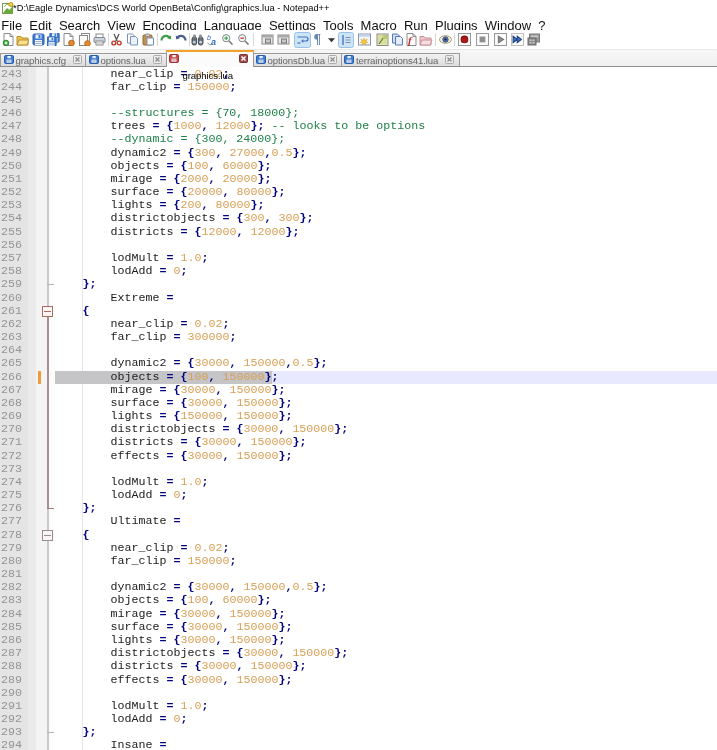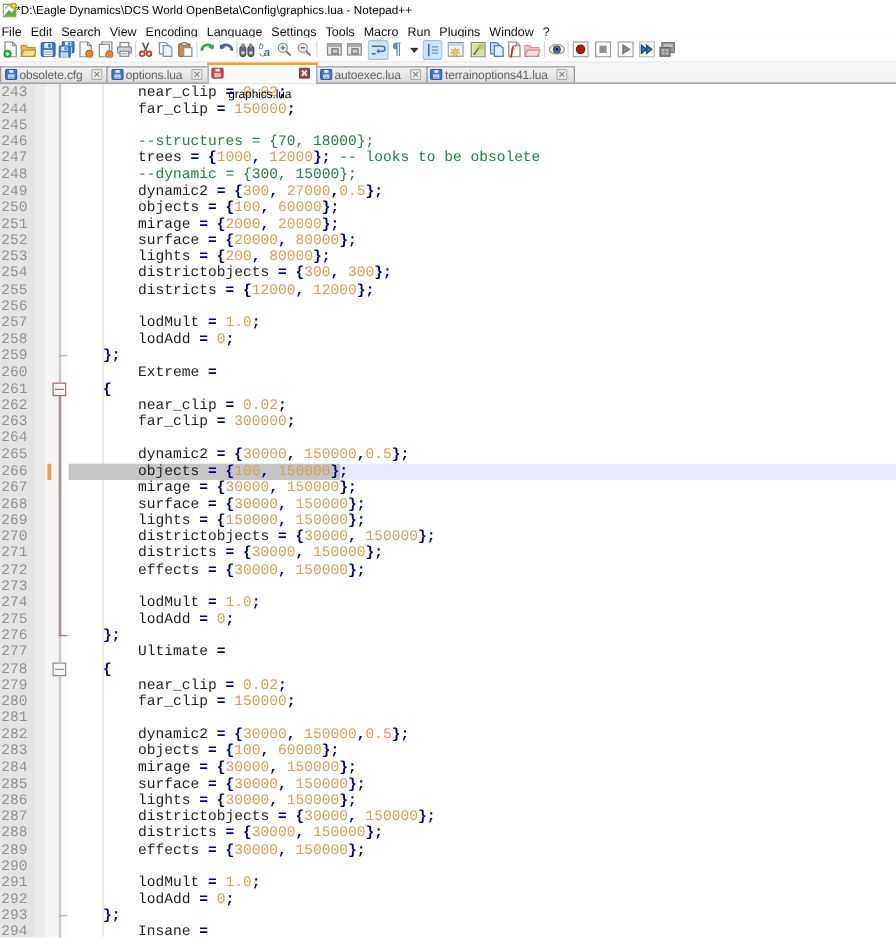--- a/index.html
+++ b/index.html
@@ -1,20 +1,20 @@
 <!DOCTYPE html>
 <html><head><meta charset="utf-8"><style>
 * { margin:0; padding:0; box-sizing:content-box; }
 html,body { width:717px; height:750px; overflow:hidden; background:#fff;
   font-family:"Liberation Sans", sans-serif; }
 #win { position:relative; width:717px; height:750px; }
 #title { position:absolute; left:0; top:0; width:100%; height:16px; background:#fff; }
 #title span { position:absolute; left:13px; top:3.2px; font-size:9.3px; letter-spacing:0.06px; color:#000; }
 #menu { position:absolute; left:0; top:16px; width:100%; height:13.5px; background:#fff; }
-.mi { display:inline-block; padding:0 3.6px; font-size:10px; line-height:13.5px; color:#111; }
+.mi { display:inline-block; padding:0 3.6px; font-size:13px; line-height:13.5px; color:#111; }
 .mi:first-child { padding-left:1.2px; }
 #menuline { position:absolute; left:0; top:29.6px; width:100%; height:1px; background:#ececec; }
 #toolbar { position:absolute; left:0; top:30px; width:100%; height:18.5px; background:#fff; }
 .tsep { position:absolute; top:3px; width:1px; height:13px; background:#d8d8d8; }
 #tabbar { position:absolute; left:0; top:48.5px; width:100%; height:18.5px;
   background:linear-gradient(#f7f7f7,#efefef); border-top:1px solid #e8e8e8; }
 #tabborder { position:absolute; left:0; top:65.6px; width:100%; height:1.4px; background:#8d8d8d; z-index:2; }
 .tab { position:absolute; }
 .itab { top:3px; height:12.6px; background:linear-gradient(#f2f2f2,#dcdcdc);
   border:1px solid #9a9a9a; border-bottom:none; }
@@ -240,21 +240,21 @@
     </div>
 <div id="tabbar">
       <div class="tab itab" style="left:0px;width:85px">
         <svg style="position:absolute;left:2.5px;top:1.8px" width="10" height="9" viewBox="0 0 10 9">
           <rect x="0.5" y="0.5" width="9" height="8" rx="1.2" fill="#3d7ad0" stroke="#2a5da8"></rect>
           <rect x="3.4" y="1" width="3.4" height="2.2" fill="#e8eef8"></rect>
           <rect x="2.6" y="4.6" width="4.8" height="3.2" fill="#f2f5fa"></rect>
           <rect x="3.2" y="5.4" width="3.6" height="0.7" fill="#2a5da8" opacity="0.55"></rect>
           <rect x="3.2" y="6.6" width="3.6" height="0.7" fill="#2a5da8" opacity="0.55"></rect>
         </svg>
-        <span class="itxt">obsolete.cfg</span>
+        <span class="itxt">graphics.cfg</span>
         <svg style="position:absolute;left:71.5px;top:1.8px" width="9" height="9" viewBox="0 0 9 9">
           <rect x="0.5" y="0.5" width="8" height="8" rx="1" fill="#ececec" stroke="#ababab"></rect>
           <path d="M2.5 2.5l4 4M6.5 2.5l-4 4" stroke="#8a8a8a" stroke-width="1.1"></path>
         </svg>
       </div>
       <div class="tab itab" style="left:85px;width:80.5px">
         <svg style="position:absolute;left:2.5px;top:1.8px" width="10" height="9" viewBox="0 0 10 9">
           <rect x="0.5" y="0.5" width="9" height="8" rx="1.2" fill="#3d7ad0" stroke="#2a5da8"></rect>
           <rect x="3.4" y="1" width="3.4" height="2.2" fill="#e8eef8"></rect>
           <rect x="2.6" y="4.6" width="4.8" height="3.2" fill="#f2f5fa"></rect>
@@ -283,21 +283,21 @@
         </svg>
       </div>
       <div class="tab itab" style="left:252px;width:88.5px">
         <svg style="position:absolute;left:2.5px;top:1.8px" width="10" height="9" viewBox="0 0 10 9">
           <rect x="0.5" y="0.5" width="9" height="8" rx="1.2" fill="#3d7ad0" stroke="#2a5da8"></rect>
           <rect x="3.4" y="1" width="3.4" height="2.2" fill="#e8eef8"></rect>
           <rect x="2.6" y="4.6" width="4.8" height="3.2" fill="#f2f5fa"></rect>
           <rect x="3.2" y="5.4" width="3.6" height="0.7" fill="#2a5da8" opacity="0.55"></rect>
           <rect x="3.2" y="6.6" width="3.6" height="0.7" fill="#2a5da8" opacity="0.55"></rect>
         </svg>
-        <span class="itxt">autoexec.lua</span>
+        <span class="itxt">optionsDb.lua</span>
         <svg style="position:absolute;left:75.0px;top:1.8px" width="9" height="9" viewBox="0 0 9 9">
           <rect x="0.5" y="0.5" width="8" height="8" rx="1" fill="#ececec" stroke="#ababab"></rect>
           <path d="M2.5 2.5l4 4M6.5 2.5l-4 4" stroke="#8a8a8a" stroke-width="1.1"></path>
         </svg>
       </div>
       <div class="tab itab" style="left:340.5px;width:117px">
         <svg style="position:absolute;left:2.5px;top:1.8px" width="10" height="9" viewBox="0 0 10 9">
           <rect x="0.5" y="0.5" width="9" height="8" rx="1.2" fill="#3d7ad0" stroke="#2a5da8"></rect>
           <rect x="3.4" y="1" width="3.4" height="2.2" fill="#e8eef8"></rect>
           <rect x="2.6" y="4.6" width="4.8" height="3.2" fill="#f2f5fa"></rect>
@@ -379,22 +379,22 @@
 289
 290
 291
 292
 293
 294</pre>
 <pre id="code">        near_clip <span class="o">=</span> <span class="n">0.02</span><span class="o">;</span>
         far_clip <span class="o">=</span> <span class="n">150000</span><span class="o">;</span>
 
 <span class="c">        --structures = {70, 18000};</span>
-        trees <span class="o">=</span> <span class="o">{</span><span class="n">1000</span><span class="o">,</span> <span class="n">12000</span><span class="o">};</span> <span class="c">-- looks to be obsolete</span>
-<span class="c">        --dynamic = {300, 15000};</span>
+        trees <span class="o">=</span> <span class="o">{</span><span class="n">1000</span><span class="o">,</span> <span class="n">12000</span><span class="o">};</span> <span class="c">-- looks to be options</span>
+<span class="c">        --dynamic = {300, 24000};</span>
         dynamic2 <span class="o">=</span> <span class="o">{</span><span class="n">300</span><span class="o">,</span> <span class="n">27000</span><span class="o">,</span><span class="n">0.5</span><span class="o">};</span>
         objects <span class="o">=</span> <span class="o">{</span><span class="n">100</span><span class="o">,</span> <span class="n">60000</span><span class="o">};</span>
         mirage <span class="o">=</span> <span class="o">{</span><span class="n">2000</span><span class="o">,</span> <span class="n">20000</span><span class="o">};</span>
         surface <span class="o">=</span> <span class="o">{</span><span class="n">20000</span><span class="o">,</span> <span class="n">80000</span><span class="o">};</span>
         lights <span class="o">=</span> <span class="o">{</span><span class="n">200</span><span class="o">,</span> <span class="n">80000</span><span class="o">};</span>
         districtobjects <span class="o">=</span> <span class="o">{</span><span class="n">300</span><span class="o">,</span> <span class="n">300</span><span class="o">};</span>
         districts <span class="o">=</span> <span class="o">{</span><span class="n">12000</span><span class="o">,</span> <span class="n">12000</span><span class="o">};</span>
 
         lodMult <span class="o">=</span> <span class="n">1.0</span><span class="o">;</span>
         lodAdd <span class="o">=</span> <span class="n">0</span><span class="o">;</span>

